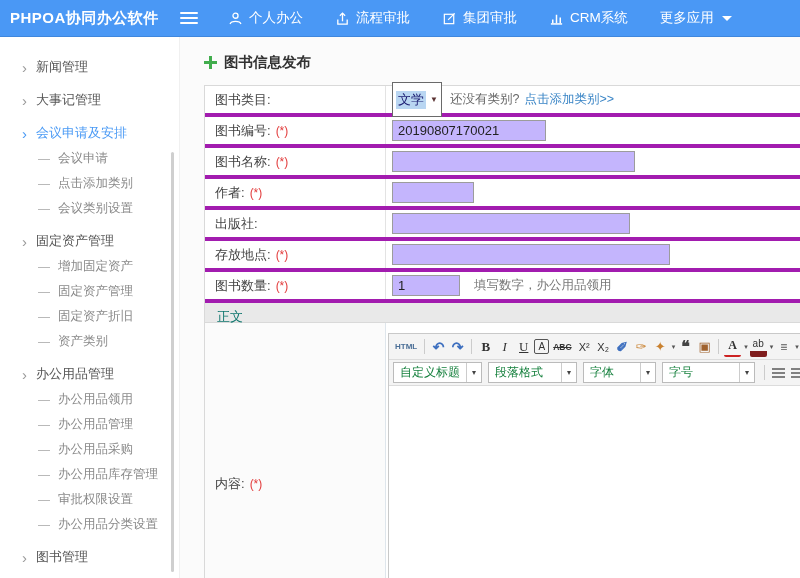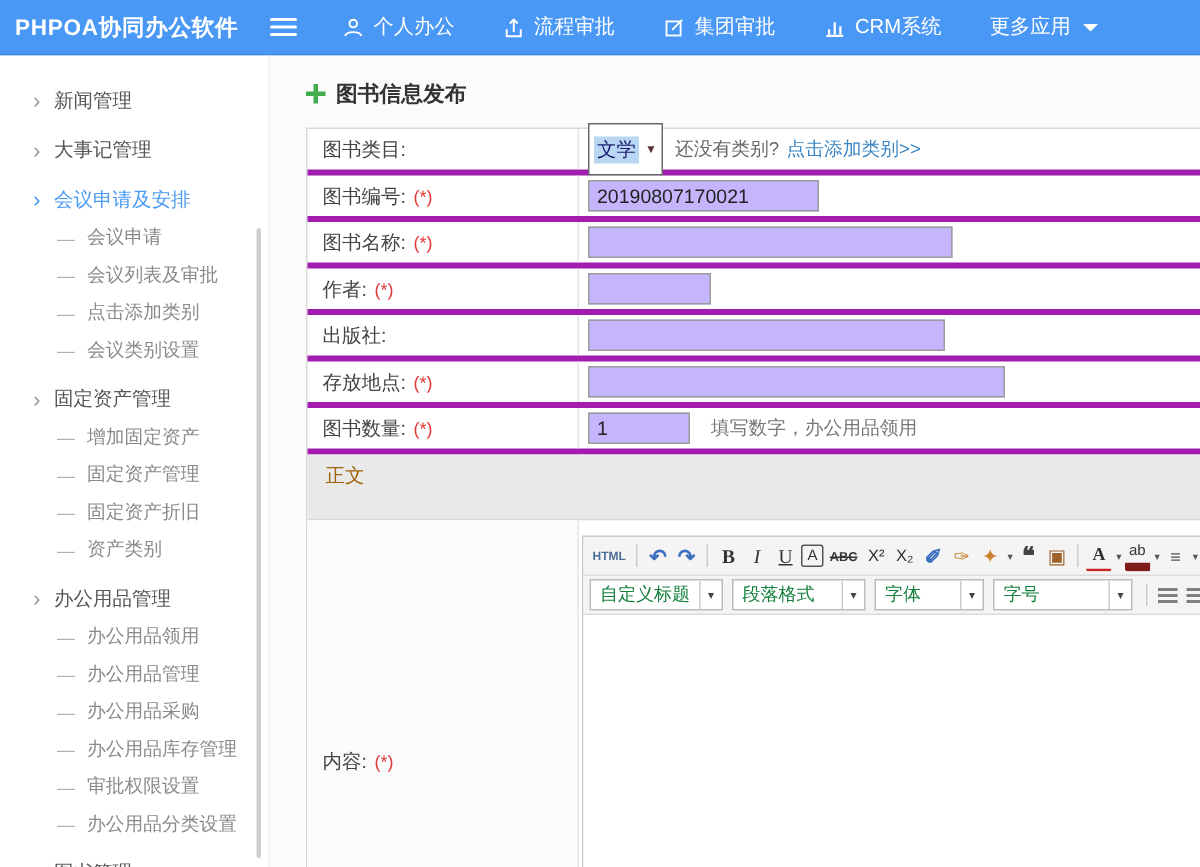--- a/index.html
+++ b/index.html
@@ -56,22 +56,22 @@
   .hint { color:#777; font-size:12.5px; margin-left:14px; }
 
   .selbox { display:inline-flex; align-items:center; border:1px solid #6a6a6a;
     background:#fff; height:35px; padding:0 3px; cursor:pointer; }
   .sel-val { background:#b9d6f2; color:#1a1a70; font-size:13px; padding:0 2px; }
   .sel-ar { font-size:8px; color:#5c3333; margin-left:4px; }
   .sel-ar::before { content:"\25BC"; }
   .note { color:#666; font-size:12.5px; margin-left:8px; }
   .addlink { color:#3a85c6; font-size:12.5px; margin-left:5px; cursor:pointer; }
 
-  .sec-bar { height:44px; line-height:27px; background:#e9e9e9; border-bottom:1px solid #d9d9d9;
-    padding-left:12px; font-size:13px; color:#a16207; }
+  .sec-bar { height:20px; line-height:27px; background:#e9e9e9; border-bottom:1px solid #d9d9d9;
+    padding-left:12px; font-size:13px; color:#0f766e; }
 
   .crow { display:flex; height:322px; background:#fff; }
   .crow .fcell-l { background:#fbfbfb; border-right:1px solid #dfe6ec; }
   .ed-cell { flex:1; padding:10px 6px 0 2px; }
   .editor { height:100%; border:1px solid #c9c9c9; background:#fff; display:flex; flex-direction:column; }
   .tb { display:flex; align-items:center; gap:2px; padding:2px 4px; background:#f4f4f4;
     border-bottom:1px solid #dcdcdc; height:26px; flex:none; white-space:nowrap; overflow:hidden; }
   .ti { min-width:17px; height:20px; display:inline-flex; align-items:center; justify-content:center;
     font-size:12px; color:#333; border-radius:2px; padding:0 2px; cursor:pointer; }
   .sep { width:1px; height:15px; background:#ccc; margin:0 3px; flex:none; }
@@ -173,24 +173,20 @@
         <span class="chev"></span>
         <span>大事记管理</span>
       </div>
     <div class="sp active">
         <span class="chev"></span>
         <span>会议申请及安排</span>
       </div>
     <div class="sc">
         <span class="dash"></span>
         <span>会议申请</span>
-      </div>
-    <div class="sc">
-        <span class="dash"></span>
-        <span>会议列表及审批</span>
       </div>
     <div class="sc">
         <span class="dash"></span>
         <span>点击添加类别</span>
       </div>
     <div class="sc">
         <span class="dash"></span>
         <span>会议类别设置</span>
       </div>
     <div class="sp">

